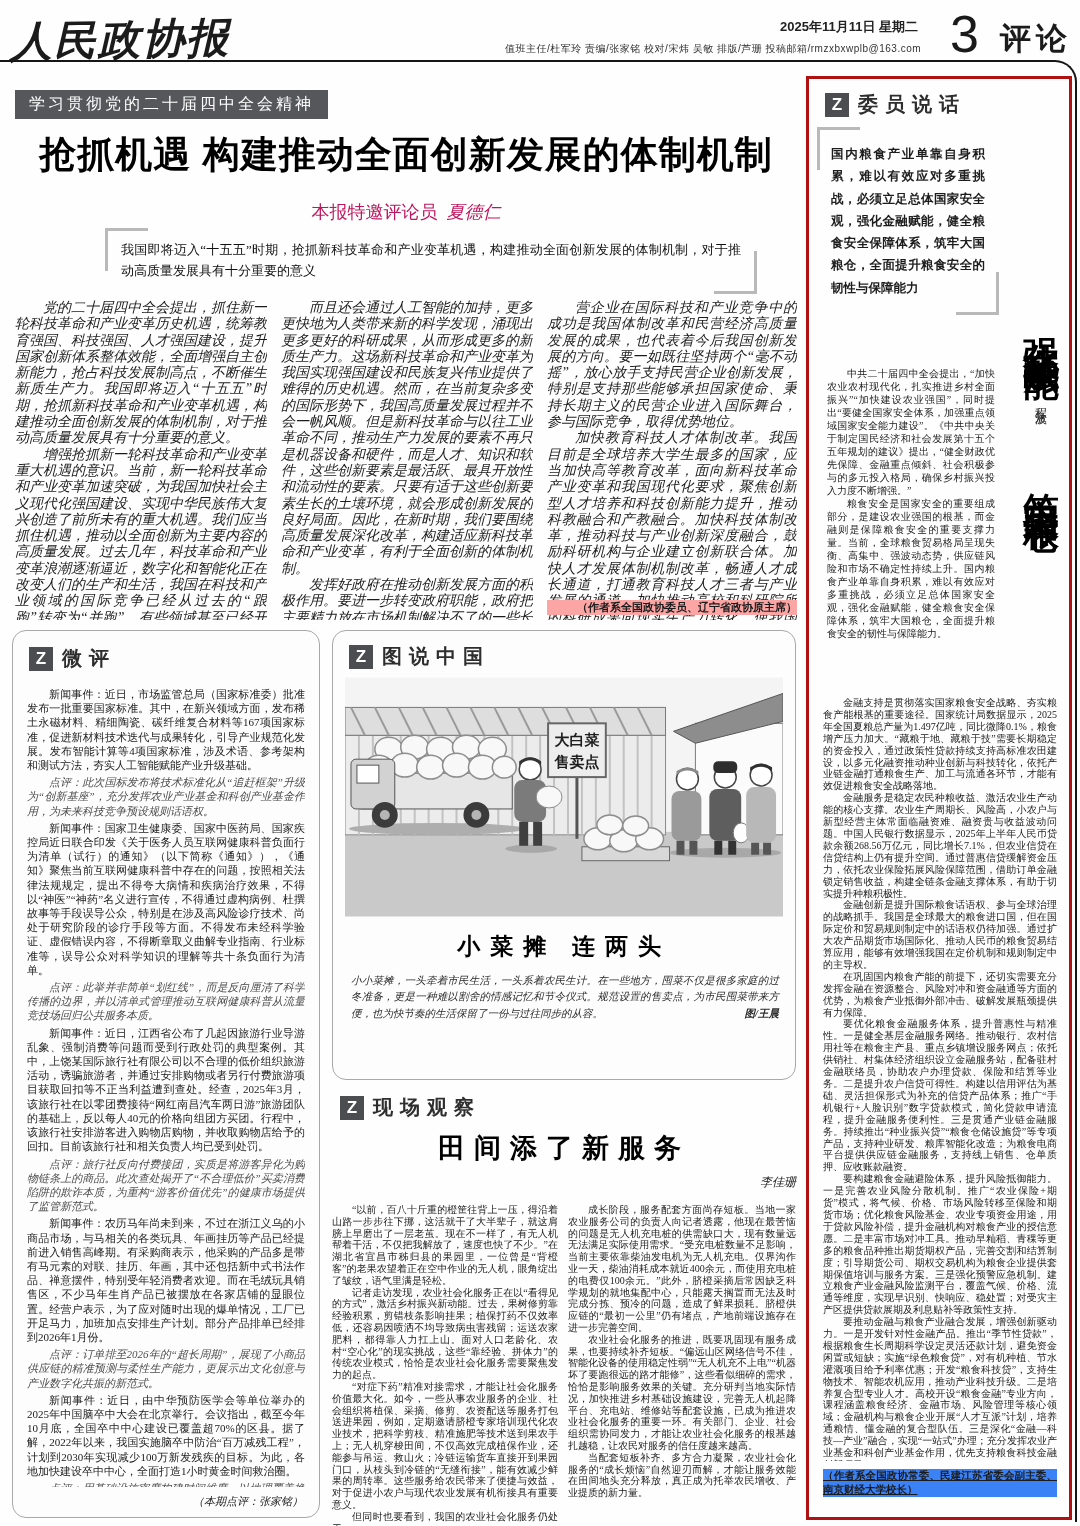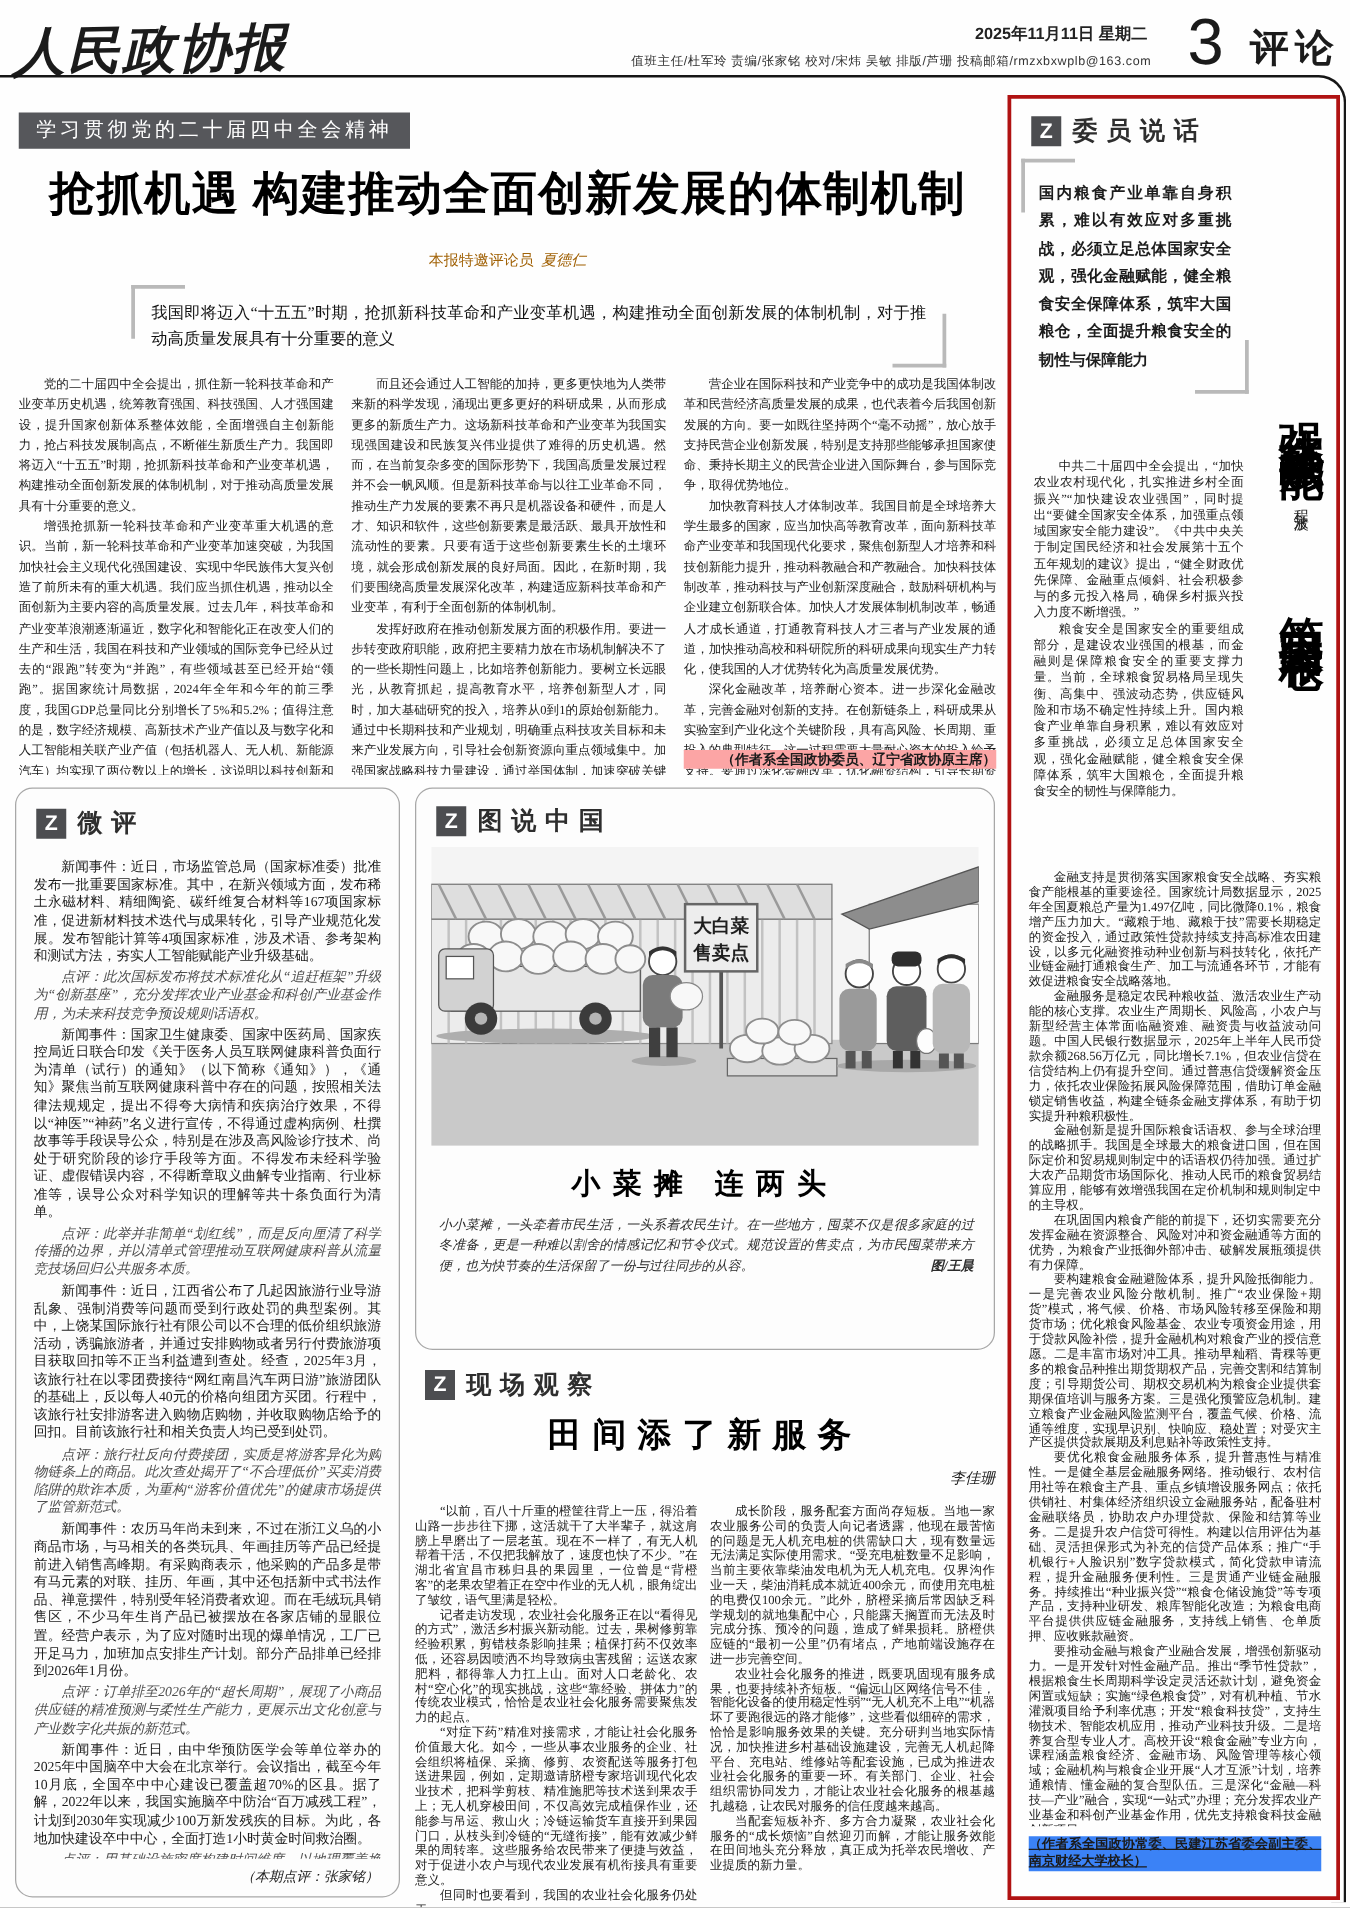--- a/index.html
+++ b/index.html
@@ -28,29 +28,29 @@
   .z-badge { width:24px; height:24px; background:#4c4d50; color:#fff; font-weight:bold;
              display:flex; align-items:center; justify-content:center;
              font-family:"Liberation Sans",sans-serif; font-size:17px; }
   .sec-title { font-family:"Liberation Sans",sans-serif; font-size:20px; font-weight:600;
                letter-spacing:7px; color:#2e2e2e; }
   
   .kicker { background:#56575b; color:#fff; font-family:"Liberation Sans",sans-serif;
             font-size:16px; letter-spacing:3px; padding:4px 14px; display:inline-block; }
   .headline { font-family:"Liberation Sans","DejaVu Sans",sans-serif; font-weight:900;
               font-size:37px; letter-spacing:1px; text-align:center; color:#000; }
-  .byline { text-align:center; font-size:12px; color:#a16207; }
+  .byline { text-align:center; font-size:18px; color:#be185d; }
   .byline .name { font-style:italic; }
   .cornerbox { position:relative; }
   .cornerbox::before { content:""; position:absolute; left:-10px; top:-10px; width:40px; height:40px;
                        border-left:3px solid #b9b9b9; border-top:3px solid #b9b9b9; }
   .cornerbox::after { content:""; position:absolute; right:-10px; bottom:-10px; width:40px; height:40px;
                       border-right:3px solid #b9b9b9; border-bottom:3px solid #b9b9b9; }
   .summary { font-size:13px; line-height:1.6; text-align:justify; color:#111; padding:2px 6px; }
-  .col { font-size:10px; line-height:16.3px; text-align:justify; overflow:hidden; }
+  .col { font-size:14px; line-height:16.3px; text-align:justify; overflow:hidden;font-style:italic; }
   .col p, .flowtext p { text-indent:2em; margin:0; }
   .attr { font-size:11px; text-align:right; background:#fca5a5; font-weight:bold; }
   
   .rbox { border:1.5px solid #a8a8a8; border-radius:14px; background:#fdfdfd; }
   .wp-items { font-size:11px; line-height:14.2px; text-align:justify; overflow:hidden; }
   .wp-items p { text-indent:2em; margin:0 0 3px 0; }
   .comment { color:#4c4c4c; font-style:italic; }
   .wp-credit { font-size:11px; background:#fdfdfd; padding-left:6px; font-style:italic; }
   
   .cap-title { text-align:center; font-weight:900; font-size:23px; letter-spacing:10px; color:#000; }
@@ -301,20 +301,20 @@
     </div>
     <div class="wy-narrow flowtext" style="position:absolute; left:18px; top:288px; width:168px; height:324px;">
       <p>中共二十届四中全会提出，“加快农业农村现代化，扎实推进乡村全面振兴”“加快建设农业强国”，同时提出“要健全国家安全体系，加强重点领域国家安全能力建设”。《中共中央关于制定国民经济和社会发展第十五个五年规划的建议》提出，“健全财政优先保障、金融重点倾斜、社会积极参与的多元投入格局，确保乡村振兴投入力度不断增强。”</p>
       <p>粮食安全是国家安全的重要组成部分，是建设农业强国的根基，而金融则是保障粮食安全的重要支撑力量。当前，全球粮食贸易格局呈现失衡、高集中、强波动态势，供应链风险和市场不确定性持续上升。国内粮食产业单靠自身积累，难以有效应对多重挑战，必须立足总体国家安全观，强化金融赋能，健全粮食安全保障体系，筑牢大国粮仓，全面提升粮食安全的韧性与保障能力。</p>
     </div>
     <div class="wy-wide flowtext" style="position:absolute; left:14px; top:618px; width:234px; height:764px;">
       <p>金融支持是贯彻落实国家粮食安全战略、夯实粮食产能根基的重要途径。国家统计局数据显示，2025年全国夏粮总产量为1.497亿吨，同比微降0.1%，粮食增产压力加大。“藏粮于地、藏粮于技”需要长期稳定的资金投入，通过政策性贷款持续支持高标准农田建设，以多元化融资推动种业创新与科技转化，依托产业链金融打通粮食生产、加工与流通各环节，才能有效促进粮食安全战略落地。</p>
       <p>金融服务是稳定农民种粮收益、激活农业生产动能的核心支撑。农业生产周期长、风险高，小农户与新型经营主体常面临融资难、融资贵与收益波动问题。中国人民银行数据显示，2025年上半年人民币贷款余额268.56万亿元，同比增长7.1%，但农业信贷在信贷结构上仍有提升空间。通过普惠信贷缓解资金压力，依托农业保险拓展风险保障范围，借助订单金融锁定销售收益，构建全链条金融支撑体系，有助于切实提升种粮积极性。</p>
       <p>金融创新是提升国际粮食话语权、参与全球治理的战略抓手。我国是全球最大的粮食进口国，但在国际定价和贸易规则制定中的话语权仍待加强。通过扩大农产品期货市场国际化、推动人民币的粮食贸易结算应用，能够有效增强我国在定价机制和规则制定中的主导权。</p>
       <p>在巩固国内粮食产能的前提下，还切实需要充分发挥金融在资源整合、风险对冲和资金融通等方面的优势，为粮食产业抵御外部冲击、破解发展瓶颈提供有力保障。</p>
+      <p>要优化粮食金融服务体系，提升普惠性与精准性。一是健全基层金融服务网络。推动银行、农村信用社等在粮食主产县、重点乡镇增设服务网点；依托供销社、村集体经济组织设立金融服务站，配备驻村金融联络员，协助农户办理贷款、保险和结算等业务。二是提升农户信贷可得性。构建以信用评估为基础、灵活担保形式为补充的信贷产品体系；推广“手机银行+人脸识别”数字贷款模式，简化贷款申请流程，提升金融服务便利性。三是贯通产业链金融服务。持续推出“种业振兴贷”“粮食仓储设施贷”等专项产品，支持种业研发、粮库智能化改造；为粮食电商平台提供供应链金融服务，支持线上销售、仓单质押、应收账款融资。</p>
       <p>要构建粮食金融避险体系，提升风险抵御能力。一是完善农业风险分散机制。推广“农业保险+期货”模式，将气候、价格、市场风险转移至保险和期货市场；优化粮食风险基金、农业专项资金用途，用于贷款风险补偿，提升金融机构对粮食产业的授信意愿。二是丰富市场对冲工具。推动早籼稻、青稞等更多的粮食品种推出期货期权产品，完善交割和结算制度；引导期货公司、期权交易机构为粮食企业提供套期保值培训与服务方案。三是强化预警应急机制。建立粮食产业金融风险监测平台，覆盖气候、价格、流通等维度，实现早识别、快响应、稳处置；对受灾主产区提供贷款展期及利息贴补等政策性支持。</p>
-      <p>要优化粮食金融服务体系，提升普惠性与精准性。一是健全基层金融服务网络。推动银行、农村信用社等在粮食主产县、重点乡镇增设服务网点；依托供销社、村集体经济组织设立金融服务站，配备驻村金融联络员，协助农户办理贷款、保险和结算等业务。二是提升农户信贷可得性。构建以信用评估为基础、灵活担保形式为补充的信贷产品体系；推广“手机银行+人脸识别”数字贷款模式，简化贷款申请流程，提升金融服务便利性。三是贯通产业链金融服务。持续推出“种业振兴贷”“粮食仓储设施贷”等专项产品，支持种业研发、粮库智能化改造；为粮食电商平台提供供应链金融服务，支持线上销售、仓单质押、应收账款融资。</p>
       <p>要推动金融与粮食产业融合发展，增强创新驱动力。一是开发针对性金融产品。推出“季节性贷款”，根据粮食生长周期科学设定灵活还款计划，避免资金闲置或短缺；实施“绿色粮食贷”，对有机种植、节水灌溉项目给予利率优惠；开发“粮食科技贷”，支持生物技术、智能农机应用，推动产业科技升级。二是培养复合型专业人才。高校开设“粮食金融”专业方向，课程涵盖粮食经济、金融市场、风险管理等核心领域；金融机构与粮食企业开展“人才互派”计划，培养通粮情、懂金融的复合型队伍。三是深化“金融—科技—产业”融合，实现“一站式”办理；充分发挥农业产业基金和科创产业基金作用，优先支持粮食科技金融创新项目。</p>
     </div>
     <div class="wy-attr" style="position:absolute; left:14px; top:1390px; width:234px;">（作者系全国政协常委、民建江苏省委会副主委、南京财经大学校长）</div>
   </div>
 
 </div>
 
 </body></html>

